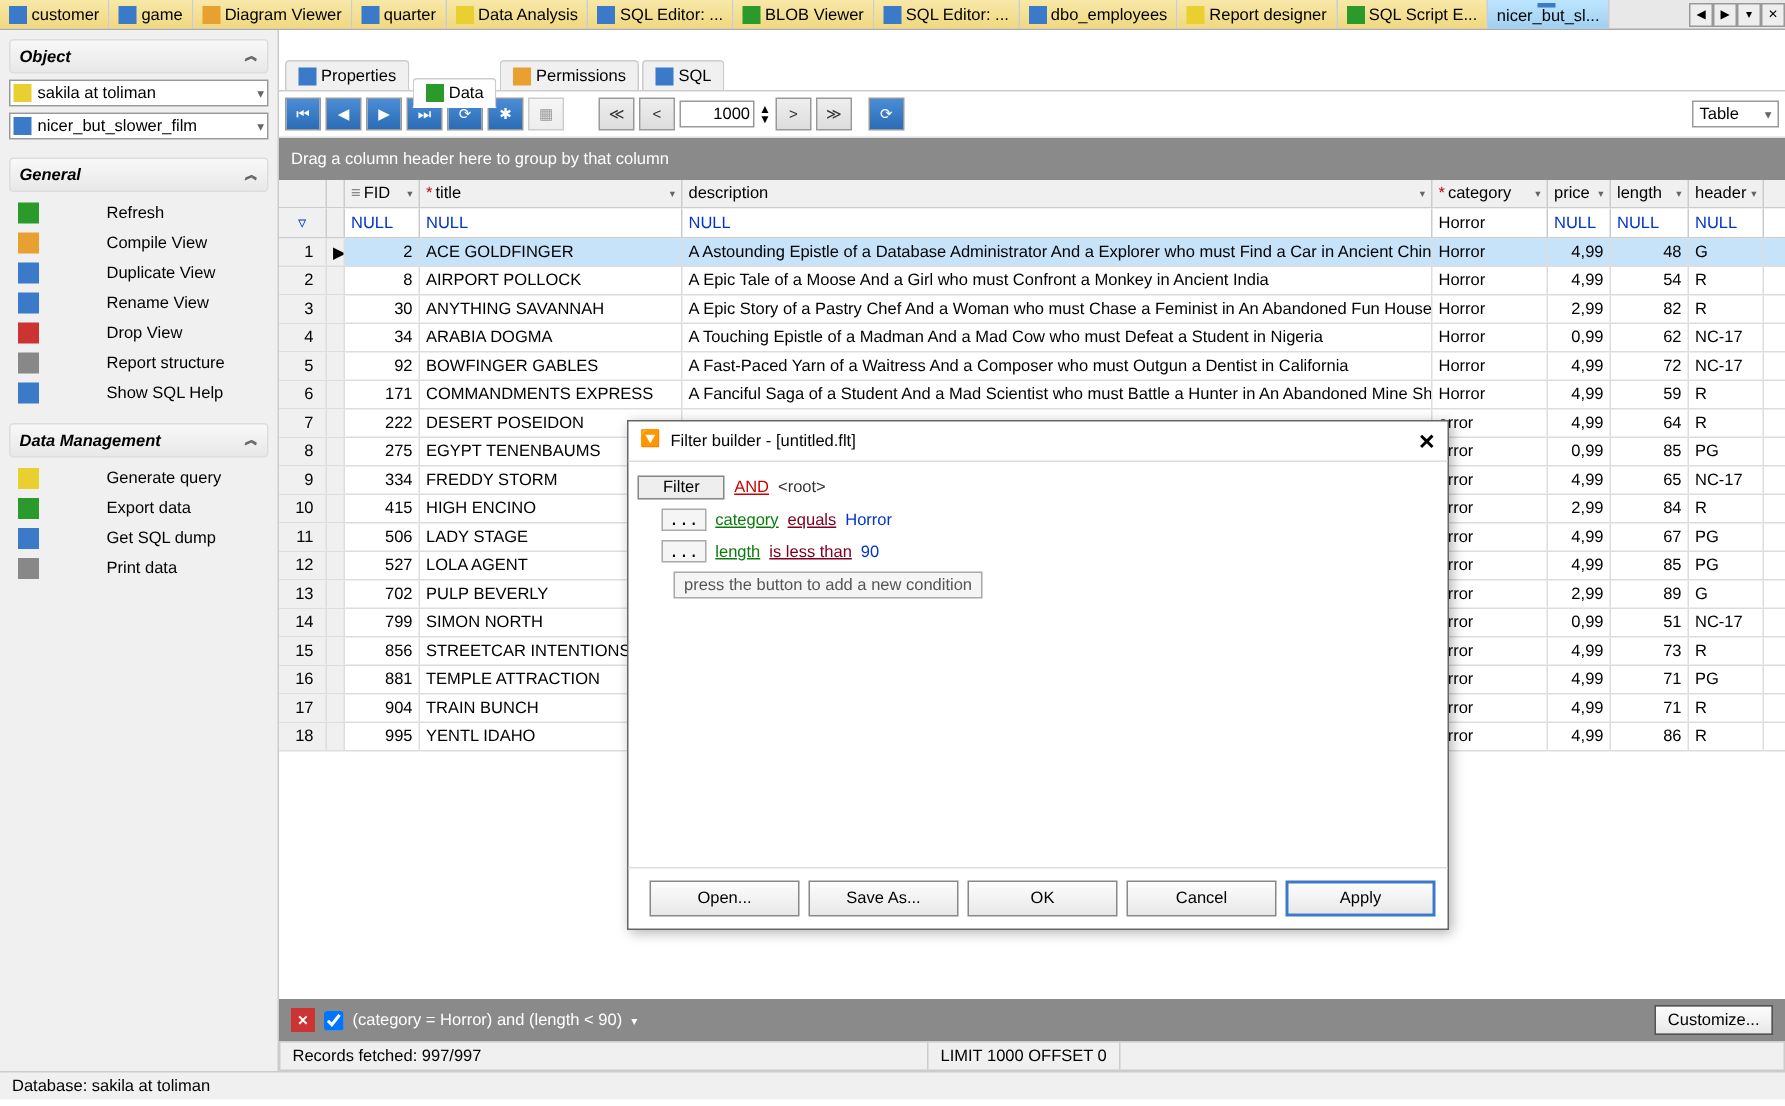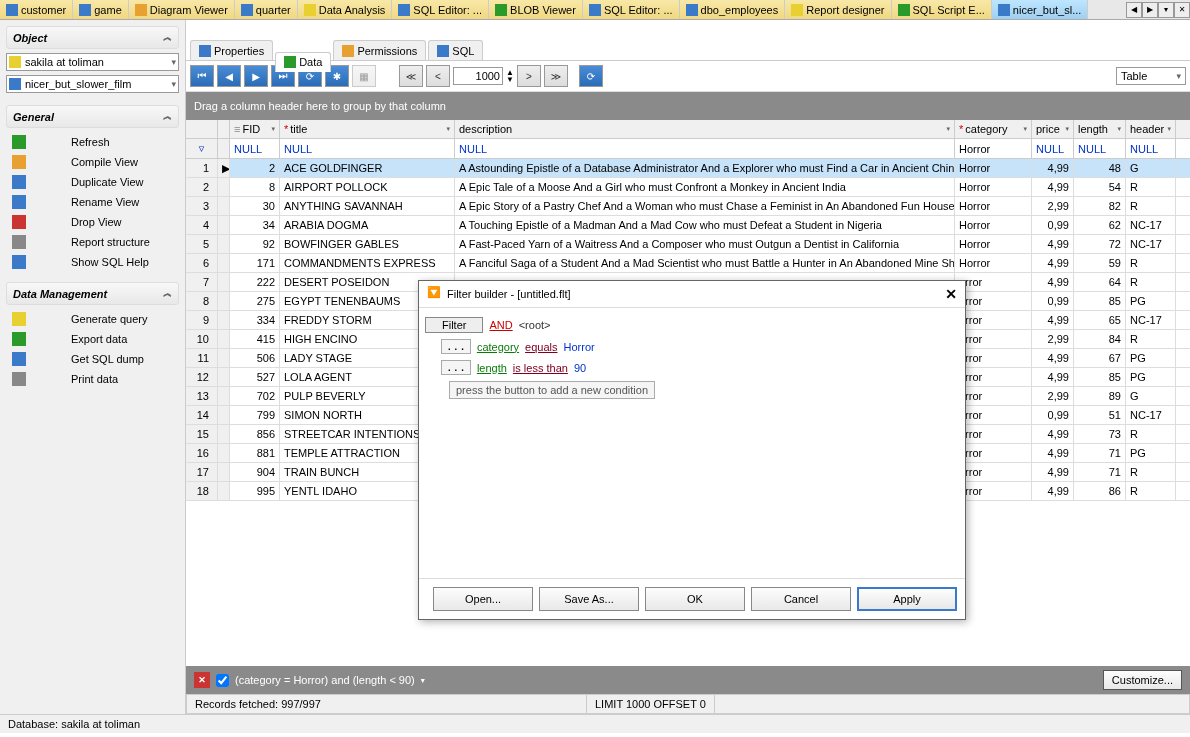--- a/index.html
+++ b/index.html
@@ -1,21 +1,21 @@
 <!DOCTYPE html>
 <html><head>
 <meta charset="utf-8">
 <style>
 * { box-sizing: border-box; margin: 0; padding: 0; font-family: Tahoma, Arial, sans-serif; font-size: 11px; }
 body { background: #fff; overflow: hidden; width: 1190px; height: 737px; position: relative; }
 
 
 .top-tabs { display: flex; background: #e8e8e8; height: 20px; border-bottom: 1px solid #aaa; align-items: center; }
 .top-tab { display: flex; align-items: center; padding: 2px 6px; border-right: 1px solid #ccc; background: linear-gradient(#f8e8a8,#f0d880); height: 100%; cursor: pointer; white-space: nowrap; font-size: 10px; }
-.top-tab.active { background: linear-gradient(#bde5ff,#a0d0f0); }
+.top-tab.active { background: linear-gradient(#bde5ff,#a0d0f0); flex-direction: column; }
 .top-tab .ticon { width: 12px; height: 12px; margin-right: 3px; display: inline-block; }
 .tab-scroll { display: flex; margin-left: auto; }
 .tab-scroll button { width: 16px; height: 16px; background: #eee; border: 1px solid #999; font-size: 8px; }
 
 .main-area { display: flex; height: 694px; }
 
 
 .left-panel { width: 186px; background: #f0f0f0; padding: 6px; border-right: 1px solid #ccc; }
 .panel-section-title { font-weight: bold; padding: 4px 6px; background: linear-gradient(#f8f8f8,#e8e8e8); border: 1px solid #ddd; border-radius: 3px; margin-bottom: 4px; display: flex; justify-content: space-between; align-items: center; font-style: italic; }
 .chev { font-size: 9px; color: #666; }
@@ -30,21 +30,21 @@
 .sub-tab { display: flex; align-items: center; padding: 3px 8px; border: 1px solid #ccc; border-bottom: none; margin-right: 2px; background: #f0f0f0; cursor: pointer; border-radius: 3px 3px 0 0; }
 .sub-tab.active { background: #fff; font-weight: normal; border-bottom: 1px solid #fff; position: relative; top: 12px; }
 .sub-tab .sticon { width: 12px; height: 12px; margin-right: 3px; display: inline-block; }
 
 .toolbar { display: flex; padding: 4px; align-items: center; gap: 3px; border-bottom: 1px solid #ddd; }
 .tbtn { width: 24px; height: 22px; border: 1px solid #999; background: linear-gradient(#4a8cd6,#2a6cb6); color: #fff; display: flex; align-items: center; justify-content: center; cursor: pointer; font-size: 10px; }
 .tbtn.grey { background: linear-gradient(#eee,#ddd); color: #333; }
 .tbtn.disabled { opacity: 0.5; }
 .pager { display: flex; align-items: center; margin-left: 20px; gap: 3px; }
 .pager input { width: 50px; text-align: right; border: 1px solid #999; padding: 2px; }
-.view-dd { margin-left: auto; border: 1px solid #999; padding: 2px 4px; background: #fff; display: flex; align-items: center; width: 70px; justify-content: space-between; }
+.view-dd { margin-left: auto; border: 1px solid #999; padding: 2px 4px; background: #fff; display: flex; align-items: center; width: 58px; justify-content: space-between; }
 
 .group-hint { background: #8a8a8a; color: #fff; padding: 8px; font-size: 11px; }
 
 
 .grid { position: relative; }
 .grid-header { display: flex; background: #f0f0f0; border-bottom: 1px solid #ccc; }
 .grid-col { border-right: 1px solid #ccc; padding: 3px 4px; display: flex; align-items: center; justify-content: space-between; font-size: 11px; }
 .grid-col .dd-arrow { font-size: 7px; color: #666; margin-left: 2px; }
 .req-mark { color: #c00; margin-right: 2px; }
 .filter-row { display: flex; background: #fff; border-bottom: 1px solid #ccc; }
@@ -90,21 +90,21 @@
 
 .filter-bar { background: #8a8a8a; display: flex; align-items: center; padding: 4px 8px; color: #fff; margin-top: auto; }
 .filter-bar .xbtn { background: #c33; color: #fff; width: 16px; height: 16px; display: flex; align-items: center; justify-content: center; font-weight: bold; margin-right: 6px; font-size: 9px; cursor: pointer; }
 .filter-bar input[type=checkbox] { margin-right: 6px; }
 .filter-bar .cust-btn { margin-left: auto; border: 1px solid #555; padding: 3px 8px; background: linear-gradient(#fdfdfd,#e8e8e8); color: #000; cursor: pointer; }
 .filter-bar .farrow { margin-left: 6px; font-size: 8px; }
 
 
 .status1 { background: #f0f0f0; border: 1px solid #ccc; display: flex; font-size: 11px; }
 .status1 div { padding: 3px 8px; border-right: 1px solid #ccc; }
-.status1 .s1 { width: 400px; }
+.status1 .s1 { width: 432px; }
 .status2 { background: #f0f0f0; border-top: 1px solid #ccc; padding: 3px 8px; font-size: 11px; }
 
 
 .ic-blue { background:#3a7ac8; }
 .ic-green { background:#2a9a2a; }
 .ic-orange { background:#e8a030; }
 .ic-red { background:#c33; }
 .ic-yellow { background:#e8d030; }
 .ic-grey { background:#888; }
 </style>

